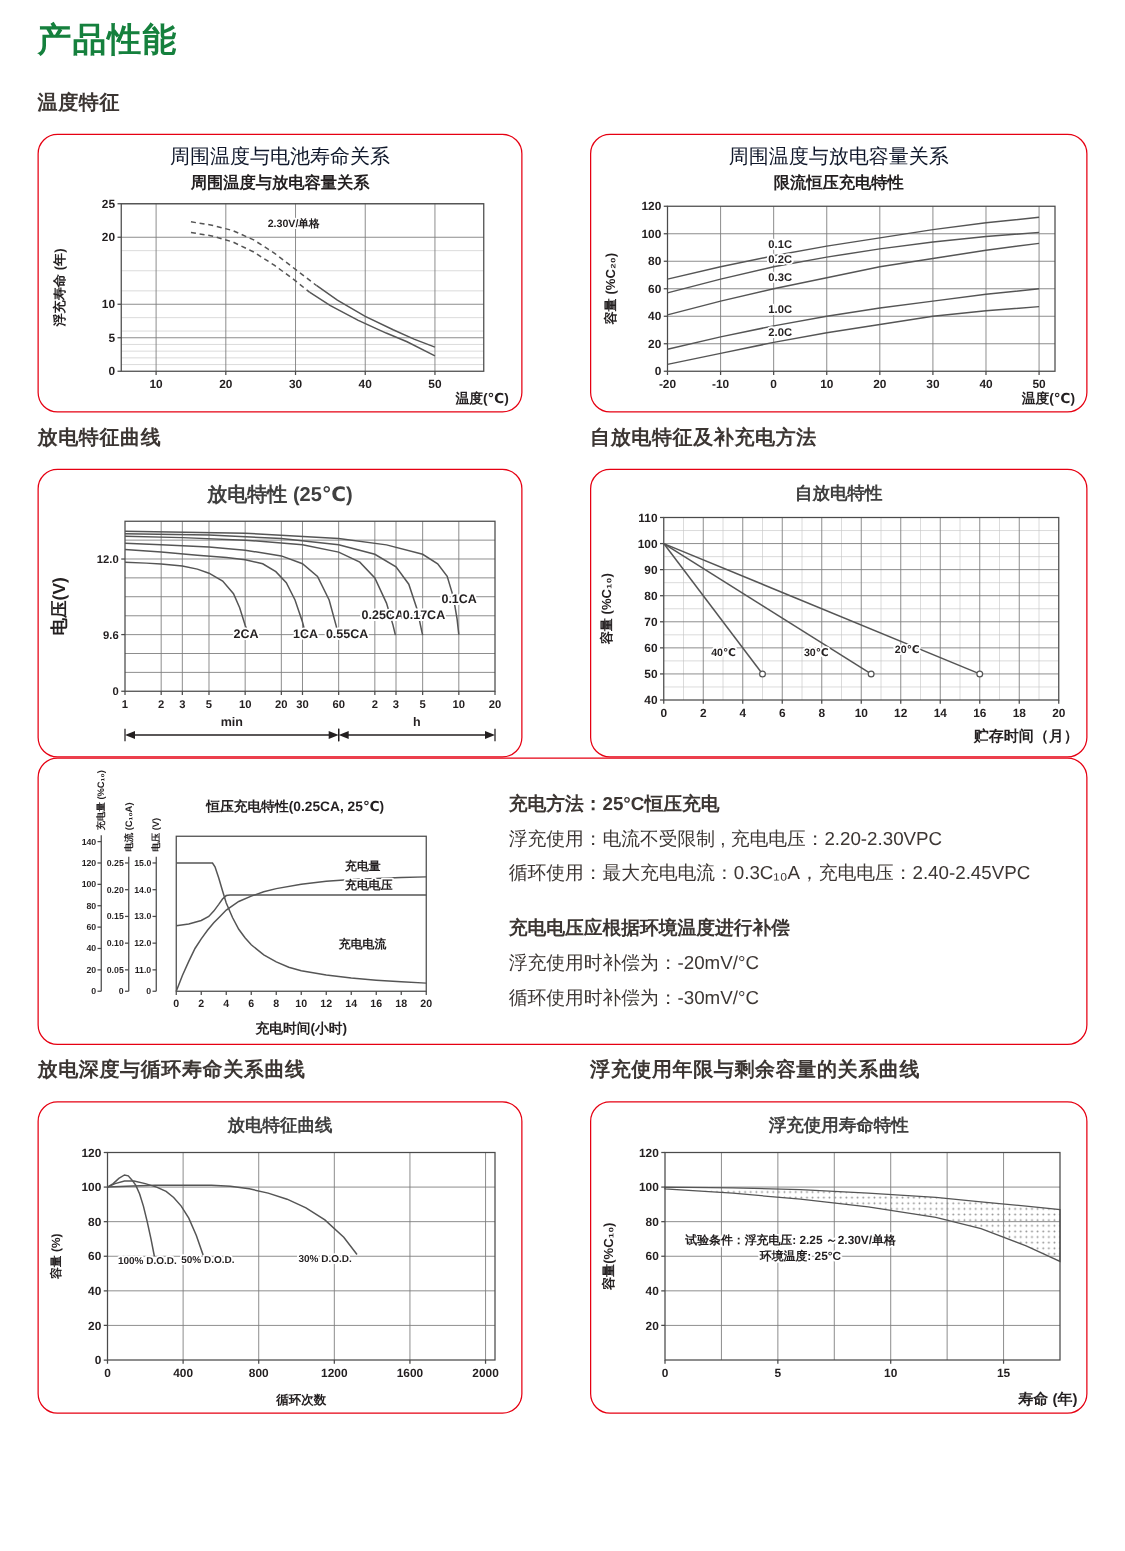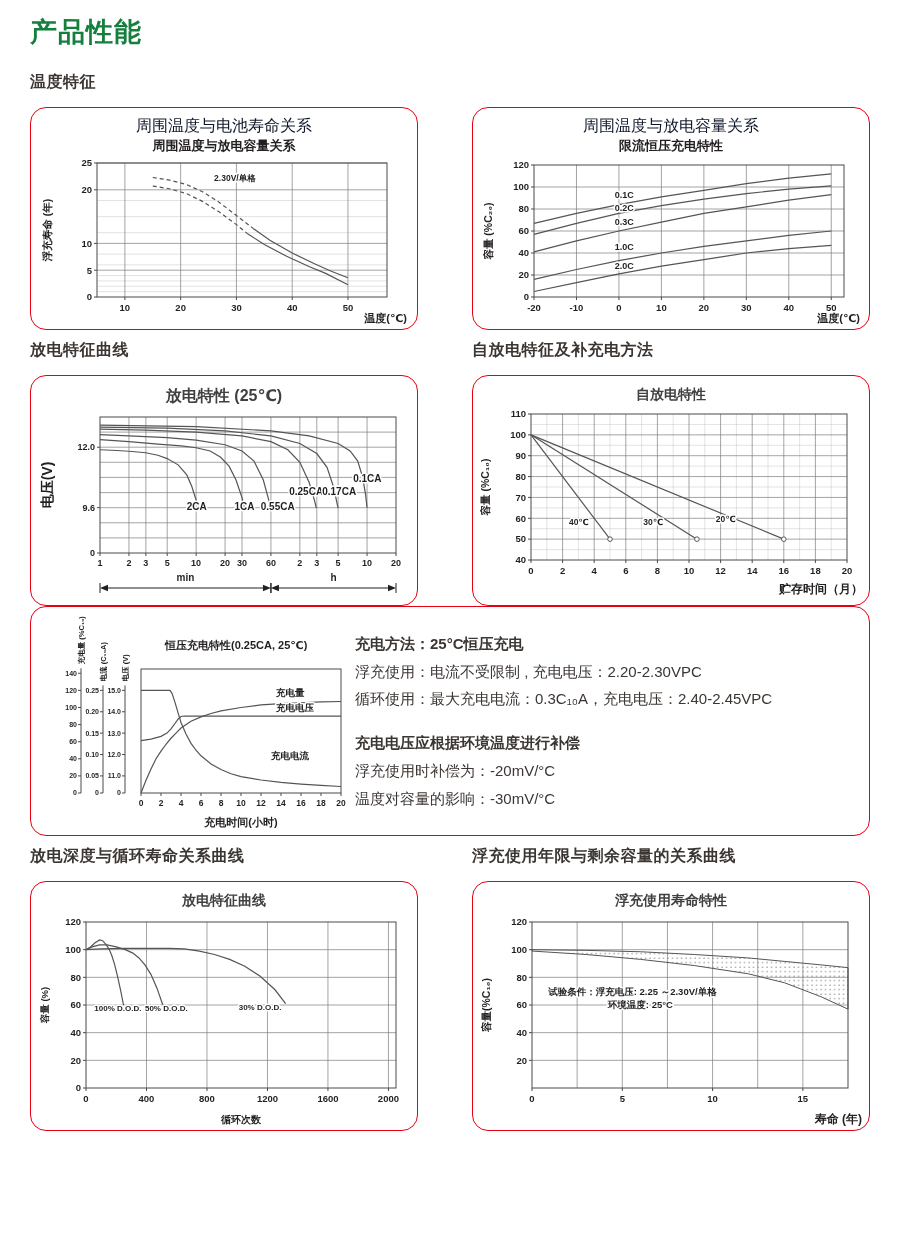--- a/index.html
+++ b/index.html
@@ -10,21 +10,21 @@
   .sect-gap{margin-top:10px;}
   .grid2{display:grid;grid-template-columns:388px 398px;justify-content:space-between;}
   .box{border:1.5px solid #e60012;border-radius:16px;background:#fff;padding:8px 2px 4px 2px;
        display:flex;flex-direction:column;align-items:center;box-sizing:border-box;}
   .box.wide{flex-direction:row;align-items:center;justify-content:flex-start;padding:6px 14px;}
   .chart-title{font-size:16px;color:#0f172a;text-align:center;line-height:1.2;}
   .chart-sub{font-size:13px;font-weight:700;color:#231f20;text-align:center;margin-top:2px;}
   .chart-title-b{font-size:16px;font-weight:700;color:#404040;text-align:center;margin:2px 0;}
   .chart-title-b.sm{font-size:14px;}
   svg{display:block;overflow:visible;}
-  .charge-info{font-size:15px;line-height:1.85;color:#3c3633;}
+  .charge-info{margin-left:52px;font-size:15px;line-height:1.85;color:#3c3633;}
   .charge-info .b{font-weight:700;}
   .info-gap{height:16px;}
 </style>
 </head>
 <body>
 
 <div class="page">
 
   <h1>产品性能</h1>
 
@@ -401,21 +401,21 @@
         <text x="196" y="213" text-anchor="middle" font-size="11" font-weight="700" fill="#231f20">充电时间(小时)</text>
         <text x="120" y="36" font-size="11" font-weight="700" fill="#231f20">恒压充电特性(0.25CA, 25℃)</text>
       </svg>
     <div class="charge-info">
       <div class="b">充电方法：25°C恒压充电</div>
       <div>浮充使用：电流不受限制 , 充电电压：2.20-2.30VPC</div>
       <div>循环使用：最大充电电流：0.3C₁₀A，充电电压：2.40-2.45VPC</div>
       <div class="info-gap"></div>
       <div class="b">充电电压应根据环境温度进行补偿</div>
       <div>浮充使用时补偿为：-20mV/°C</div>
-      <div>温度对容量的影响：-30mV/°C</div>
+      <div>循环使用时补偿为：-30mV/°C</div>
     </div>
   </div>
 
   <div class="grid2 sect-gap">
     <h2>放电深度与循环寿命关系曲线</h2>
     <h2>浮充使用年限与剩余容量的关系曲线</h2>
   </div>
   <div class="grid2">
     <div class="box">
       <div class="chart-title-b sm">放电特征曲线</div>

